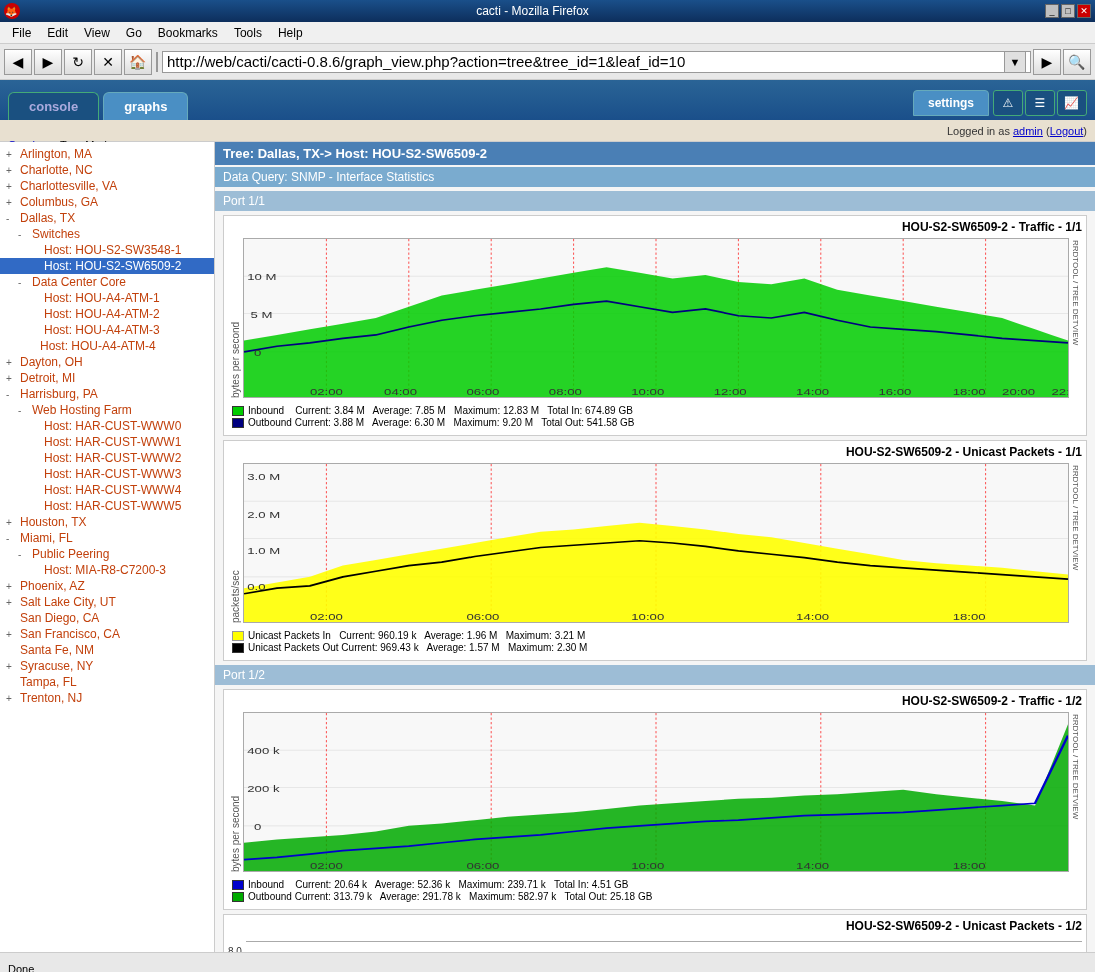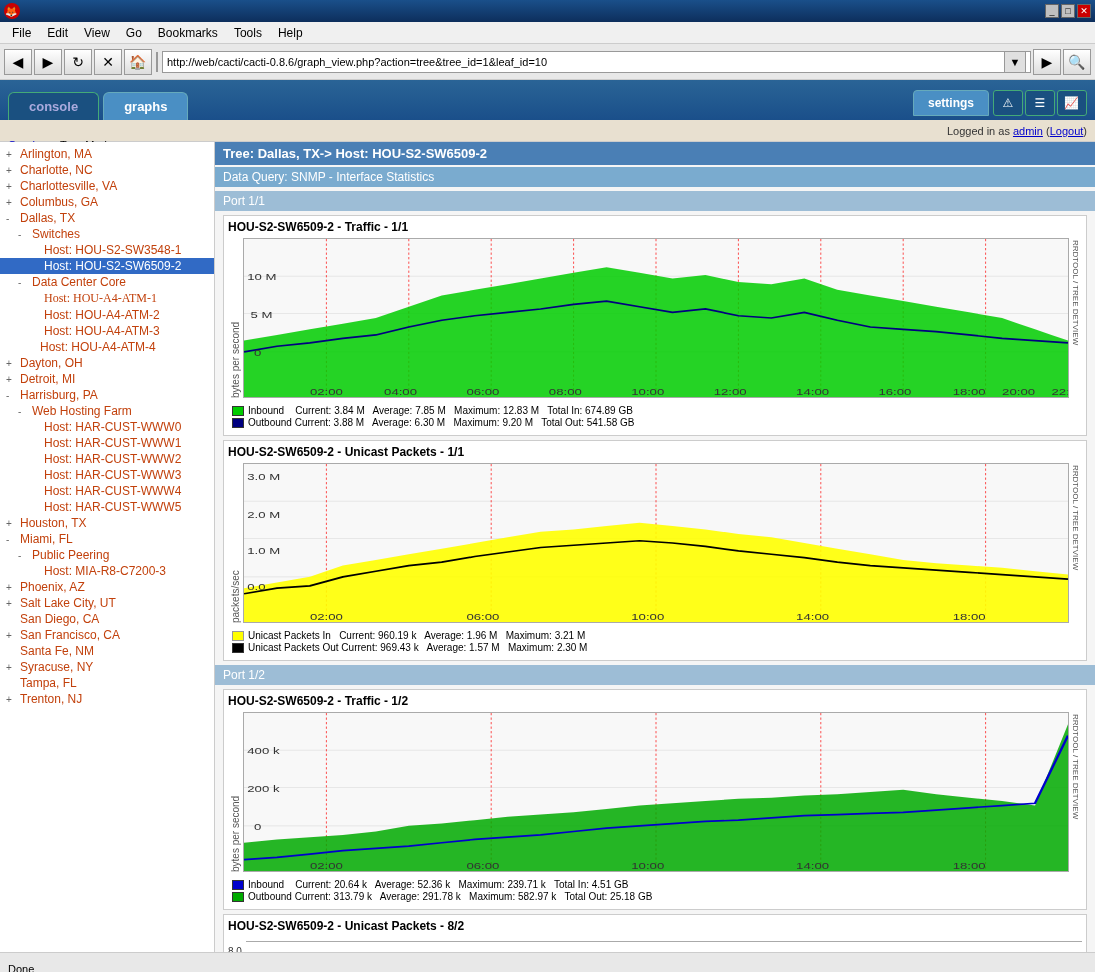--- a/index.html
+++ b/index.html
@@ -13,21 +13,21 @@
 
     
     .menubar { background: #f0f0f0; height: 22px; display: flex; align-items: center; padding: 0 4px; border-bottom: 1px solid #ccc; }
     .menubar-item { padding: 2px 8px; font-size: 12px; cursor: pointer; }
 
     
     .toolbar { background: #e8e8e8; height: 36px; display: flex; align-items: center; padding: 2px 4px; border-bottom: 1px solid #ccc; gap: 2px; }
     .toolbar-btn { width: 28px; height: 26px; border: 1px solid #999; background: linear-gradient(to bottom, #fff, #ddd); cursor: pointer; display: flex; align-items: center; justify-content: center; font-size: 14px; }
     .toolbar-separator { width: 2px; height: 20px; background: #999; margin: 0 2px; }
     .address-bar { flex: 1; height: 22px; border: 1px solid #999; background: white; padding: 0 4px; font-size: 11px; display: flex; align-items: center; }
-    .address-text { flex: 1; font-size: 11px; color: #000; }
+    .address-text { flex: 1; font-size: 15px; color: #000; }
     .go-btn { width: 22px; height: 22px; border: 1px solid #999; background: #e0e0e0; cursor: pointer; display: flex; align-items: center; justify-content: center; }
 
     
     .nav-tabs { background: linear-gradient(to bottom, #2a6496, #1a4f8a); height: 40px; display: flex; align-items: flex-end; padding: 0 8px; position: relative; }
     .nav-tab { padding: 6px 20px; border-radius: 6px 6px 0 0; cursor: pointer; font-size: 13px; font-weight: bold; margin-right: 4px; }
     .nav-tab.active { background: #4a8fc4; color: white; border: 1px solid #6ab; border-bottom: none; }
     .nav-tab.inactive { background: #1a5080; color: #aad; border: 1px solid #4a7; border-bottom: none; }
     .nav-right { position: absolute; right: 8px; bottom: 4px; display: flex; gap: 4px; margin-top: 20px; }
     .nav-right-btn { padding: 5px 14px; border-radius: 4px 4px 0 0; background: #4a8fc4; color: white; font-size: 12px; font-weight: bold; cursor: pointer; border: 1px solid #6ab; }
     .nav-icons { display: flex; gap: 2px; }
@@ -51,21 +51,21 @@
     .sidebar-expand { color: #666; margin-right: 2px; font-size: 10px; width: 12px; }
 
     
     .content { flex: 1; background: #f5f5f5; overflow-y: auto; padding: 0; }
     .content-header { background: #4a7fb5; color: white; padding: 4px 8px; font-size: 13px; font-weight: bold; margin-bottom: 2px; }
     .content-subheader { background: #7aabcf; color: white; padding: 3px 8px; font-size: 12px; margin-bottom: 4px; }
     .port-header { background: #9dbdd6; color: white; padding: 3px 8px; font-size: 12px; margin: 4px 0 2px 0; }
 
     
     .graph-container { background: white; border: 1px solid #ccc; margin: 4px 8px; padding: 4px; }
-    .graph-title { text-align: left; font-size: 12px; font-weight: bold; margin-bottom: 4px; }
+    .graph-title { text-align: right; font-size: 12px; font-weight: bold; margin-bottom: 4px; }
     .graph-area { display: flex; height: 160px; position: relative; }
     .graph-ylabel { writing-mode: vertical-rl; transform: rotate(180deg); font-size: 10px; color: #555; display: flex; align-items: center; padding: 0 2px; white-space: nowrap; }
     .graph-plot { flex: 1; position: relative; border: 1px solid #aaa; background: #f8f8f8; overflow: hidden; }
     .graph-legend { font-size: 10px; margin-top: 4px; padding: 2px 4px; }
     .legend-row { display: flex; align-items: center; gap: 4px; margin: 1px 0; }
     .legend-color { width: 12px; height: 10px; border: 1px solid #333; }
     .graph-right-label { writing-mode: vertical-rl; font-size: 8px; color: #555; white-space: nowrap; padding: 2px; display: flex; align-items: center; }
 
     
     .chart-svg { width: 100%; height: 100%; }
@@ -81,20 +81,21 @@
     .content::-webkit-scrollbar-track { background: #e0e0e0; }
     .content::-webkit-scrollbar-thumb { background: #999; border: 1px solid #777; }
   </style>
 </head>
 <body>
 
 <div class="titlebar">
   <div style="display:flex;align-items:center;gap:4px;">
     <div style="width:16px;height:16px;background:#c00;border-radius:50%;font-size:10px;display:flex;align-items:center;justify-content:center;color:white;">🦊</div>
   </div>
+  <div class="titlebar-title">cacti - Mozilla Firefox</div>
   <div class="titlebar-controls">
     <div class="titlebar-btn">_</div>
     <div class="titlebar-btn">□</div>
     <div class="titlebar-btn" style="background:#c00;color:white;">✕</div>
   </div>
 </div>
 
 <div class="menubar">
   <div class="menubar-item">File</div>
   <div class="menubar-item">Edit</div>
@@ -183,21 +184,21 @@
         <a href="#">Host: HOU-S2-SW3548-1</a>
       </div>
       <div class="sidebar-item selected" style="padding-left: 30px;">
         <span style="display: inline-block; width: 14px;"></span>
         <span style="color: white;">Host: HOU-S2-SW6509-2</span>
       </div>
       <div class="sidebar-item" style="padding-left: 18px;">
         <span class="sidebar-expand">-</span>
         <a href="#">Data Center Core</a>
       </div>
-      <div class="sidebar-item" style="padding-left: 30px; font-family: Liberation Serif, serif;">
+      <div class="sidebar-item" style="padding-left: 30px;">
         <span style="display: inline-block; width: 14px;"></span>
         <a href="#">Host: HOU-A4-ATM-1</a>
       </div>
       <div class="sidebar-item" style="padding-left: 30px;">
         <span style="display: inline-block; width: 14px;"></span>
         <a href="#">Host: HOU-A4-ATM-2</a>
       </div>
       <div class="sidebar-item" style="padding-left: 30px;">
         <span style="display: inline-block; width: 14px;"></span>
         <a href="#">Host: HOU-A4-ATM-3</a>
@@ -451,21 +452,21 @@
           <span>Inbound &nbsp;&nbsp; Current: <span>20.64 k</span> &nbsp; Average: <span>52.36 k</span> &nbsp; Maximum: <span>239.71 k</span> &nbsp; Total In: <span>4.51 GB</span></span>
         </div>
         <div class="legend-row">
           <div class="legend-color" style="background:#00aa00;"></div>
           <span>Outbound Current: <span>313.79 k</span> &nbsp; Average: <span>291.78 k</span> &nbsp; Maximum: <span>582.97 k</span> &nbsp; Total Out: <span>25.18 GB</span></span>
         </div>
       </div>
     </div>
 
     <div class="graph-container" style="height:60px;overflow:hidden;">
-      <div class="graph-title">HOU-S2-SW6509-2 - Unicast Packets - 8/2</div>
+      <div class="graph-title">HOU-S2-SW6509-2 - Unicast Packets - 1/2</div>
       <div style="display:flex;align-items:center;padding:4px 0;">
         <div style="font-size:10px;color:#333;padding-right:4px;">8.0</div>
         <div style="flex:1;height:20px;border-top:1px solid #aaa;"></div>
       </div>
     </div>
 
   </div>
 </div>
 
 <div class="statusbar">

